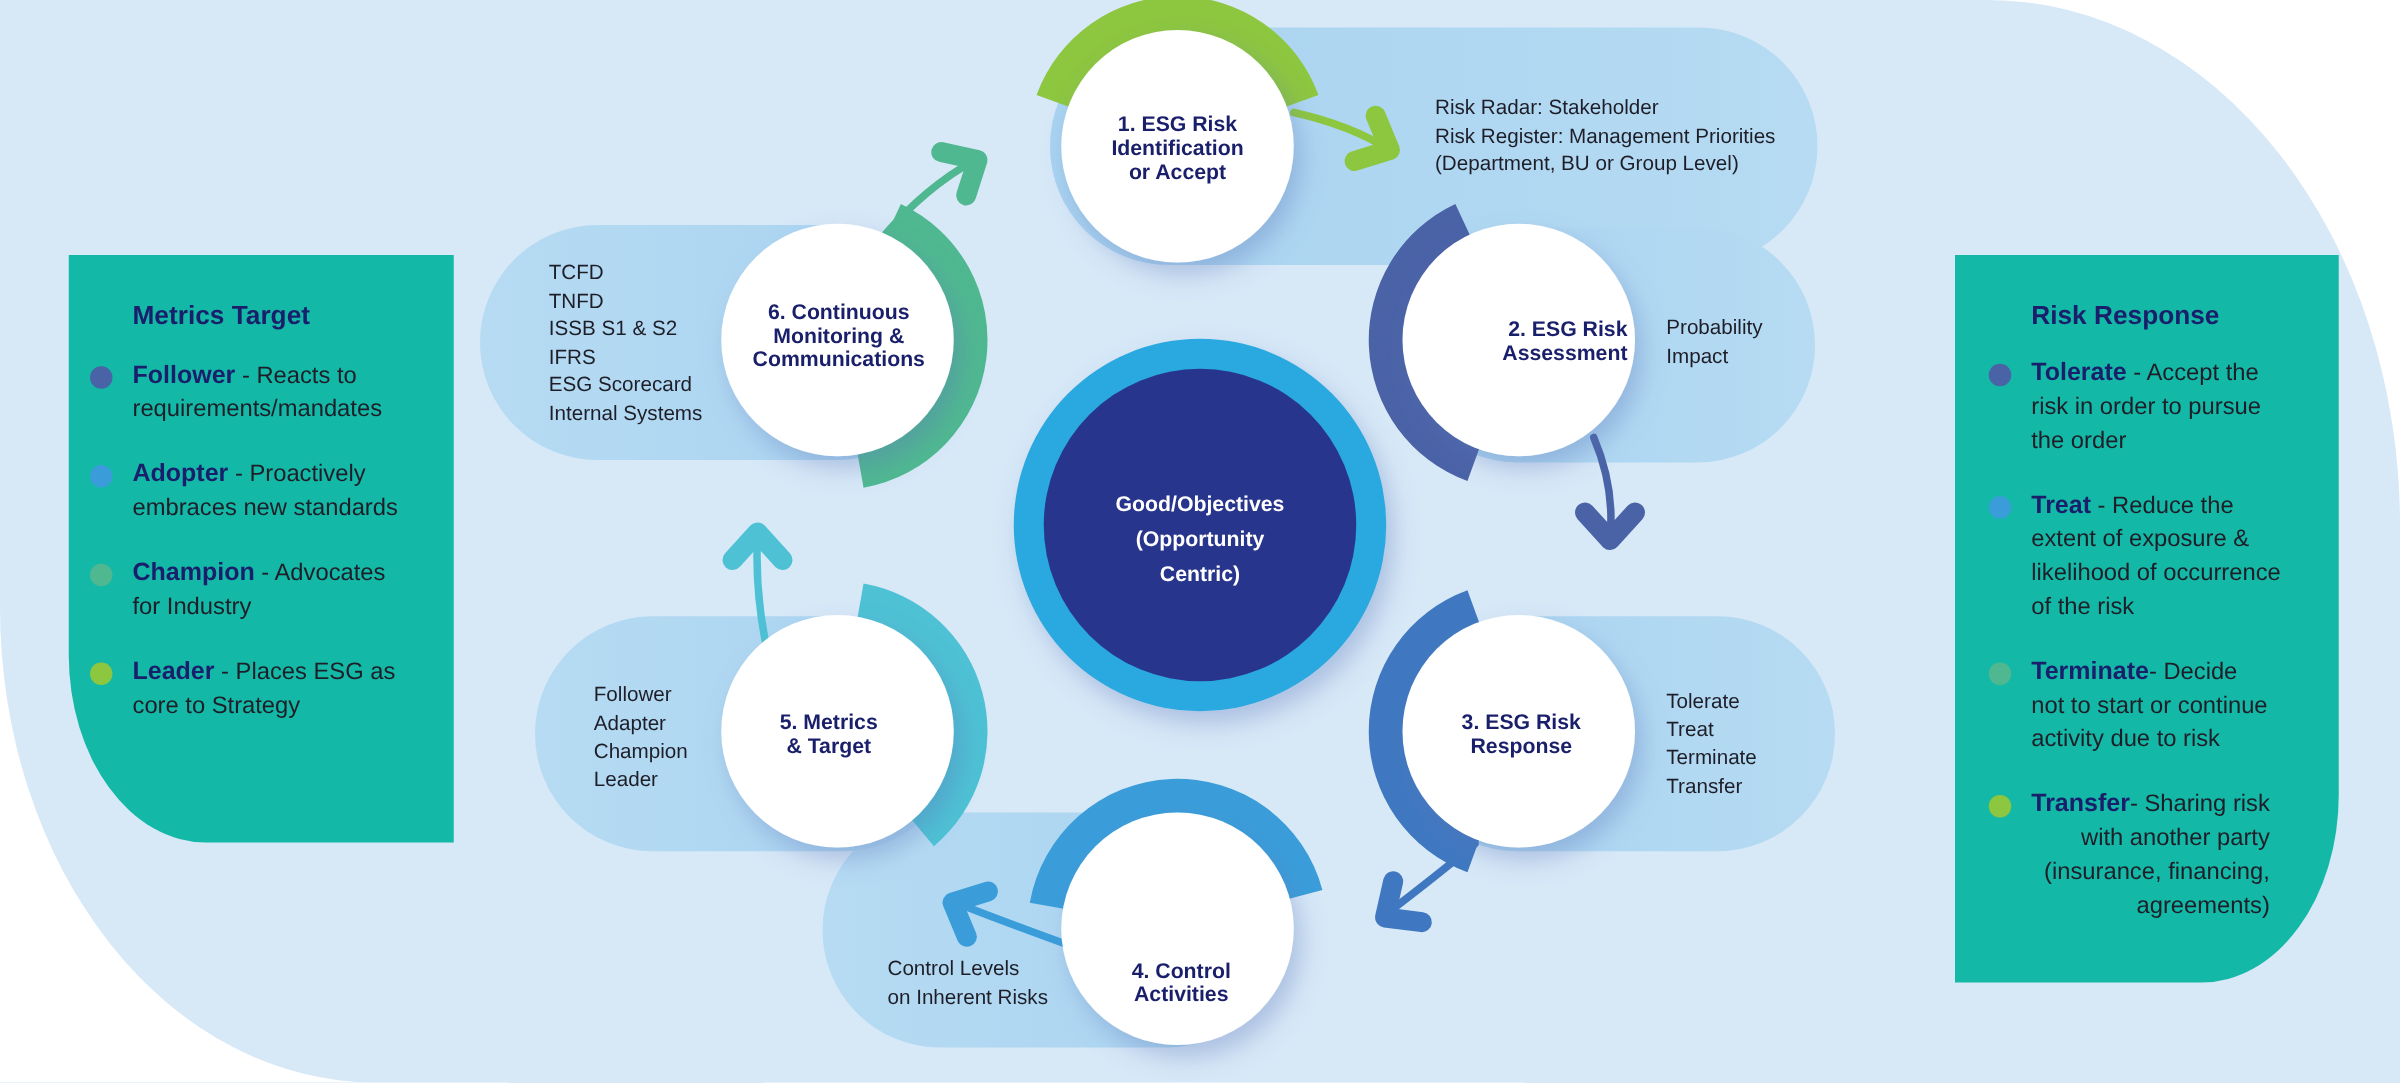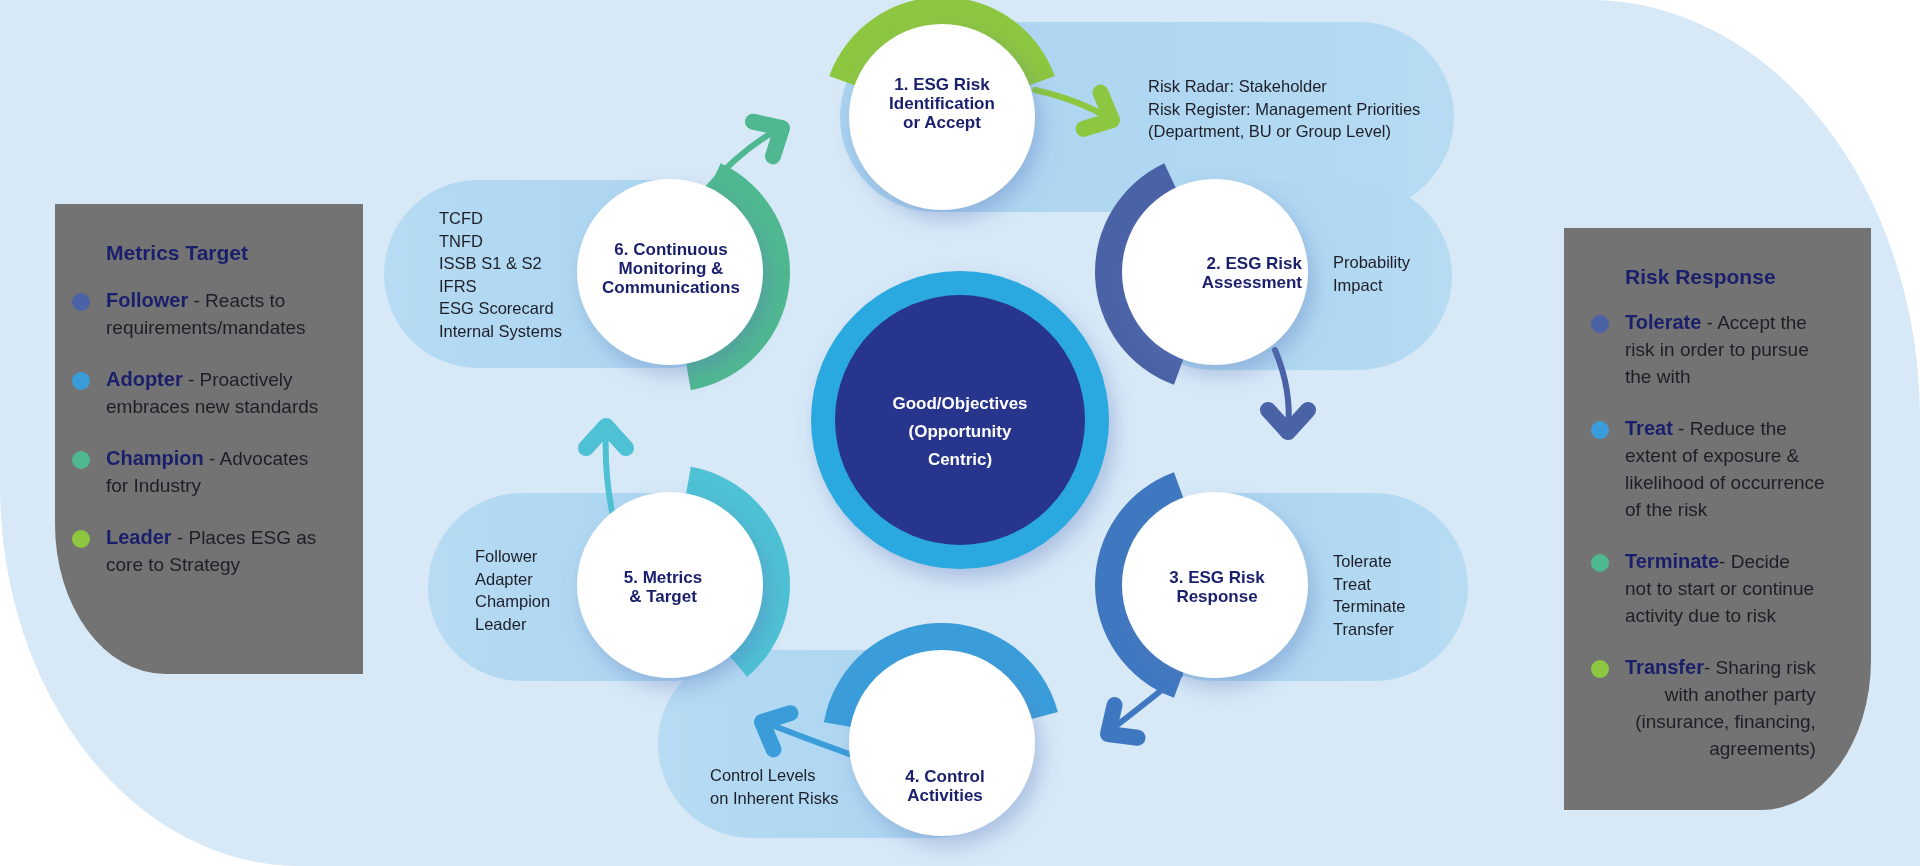--- a/index.html
+++ b/index.html
@@ -1,23 +1,23 @@
 <!DOCTYPE html>
 <html><head>
 <meta charset="utf-8">
 <style>
   html, body { margin: 0; padding: 0; }
   body { width: 1920px; height: 866px; overflow: hidden; background: #ffffff; position: relative;
          font-family: "Liberation Sans", "DejaVu Sans", sans-serif; }
   .bg { position: absolute; left: 0; top: 0; width: 1920px; height: 866px;
         background: #d7e8f7; border-top-right-radius: 330px 420px; border-bottom-left-radius: 300px 380px; }
   svg.diagram { position: absolute; left: 0; top: 0; width: 1920px; height: 866px; }
-  .panel { position: absolute; background: #737373; }
+  .panel { position: absolute; background: #14b8a6; }
   .panel-left { left: 55px; top: 204px; width: 308px; height: 470px; border-bottom-left-radius: 110px 150px; }
-  .panel-right { left: 1564px; top: 204px; width: 307px; height: 582px; border-bottom-right-radius: 110px 150px; margin-top: 24px; }
+  .panel-right { left: 1564px; top: 204px; width: 307px; height: 582px; border-bottom-right-radius: 110px 150px; }
   .panel-title { position: absolute; font-weight: bold; color: #1a1f6b; font-size: 21px; }
   .panel-left .panel-title { left: 51px; top: 37px; }
   .panel-right .panel-title { left: 61px; top: 37px; }
   .legend-item { position: absolute; font-size: 19px; line-height: 27px; color: #1e1e28; }
   .legend-item .dot { position: absolute; left: -34px; top: 6px; width: 18px; height: 18px; border-radius: 50%; }
   .legend-item .term { font-weight: bold; color: #1a1f6b; font-size: 20px; }
   .node-label { position: absolute; text-align: center; font-weight: bold; color: #1a1f6b; font-size: 17px; line-height: 19px; width: 170px; }
   .pill-text { position: absolute; font-size: 16.5px; line-height: 22.5px; color: #1e1e28; white-space: nowrap; }
   .center-label { position: absolute; left: 840px; top: 390px; width: 240px; text-align: center; color: #ffffff; font-weight: bold; font-size: 17px; line-height: 28px; }
 </style>
@@ -95,21 +95,21 @@
       <circle cx="670" cy="272" r="93" fill="#ffffff" filter="url(#shadow)"></circle>
     </g>
 </svg>
 
 <div class="center-label">
   <div>Good/Objectives</div>
   <div>(Opportunity</div>
   <div>Centric)</div>
 </div>
 
-<div class="node-label" style="left:857px; top:75px;">
+<div class="node-label" style="left:857px; top:90px;">
   <div>1. ESG Risk</div>
   <div>Identification</div>
   <div>or Accept</div>
 </div>
 <div class="node-label" style="left:1132px; top:254px;text-align:right;">
   <div>2. ESG Risk</div>
   <div>Assessment</div>
 </div>
 <div class="node-label" style="left:1132px; top:568px;">
   <div>3. ESG Risk</div>
@@ -188,21 +188,21 @@
   </div>
 </div>
 
 <div class="panel panel-right">
   <div class="panel-title">Risk Response</div>
 
   <div class="legend-item" style="left:61px; top:81px;">
     <span class="dot" style="background:#4a62a6;"></span>
     <span class="term">Tolerate</span><span> - Accept the</span><br>
     <span>risk in order to pursue</span><br>
-    <span>the with</span>
+    <span>the order</span>
   </div>
   <div class="legend-item" style="left:61px; top:187px;">
     <span class="dot" style="background:#3a9dda;"></span>
     <span class="term">Treat</span><span> - Reduce the</span><br>
     <span>extent of exposure &amp;</span><br>
     <span>likelihood of occurrence</span><br>
     <span>of the risk</span>
   </div>
   <div class="legend-item" style="left:61px; top:320px;">
     <span class="dot" style="background:#4fb890;"></span>

